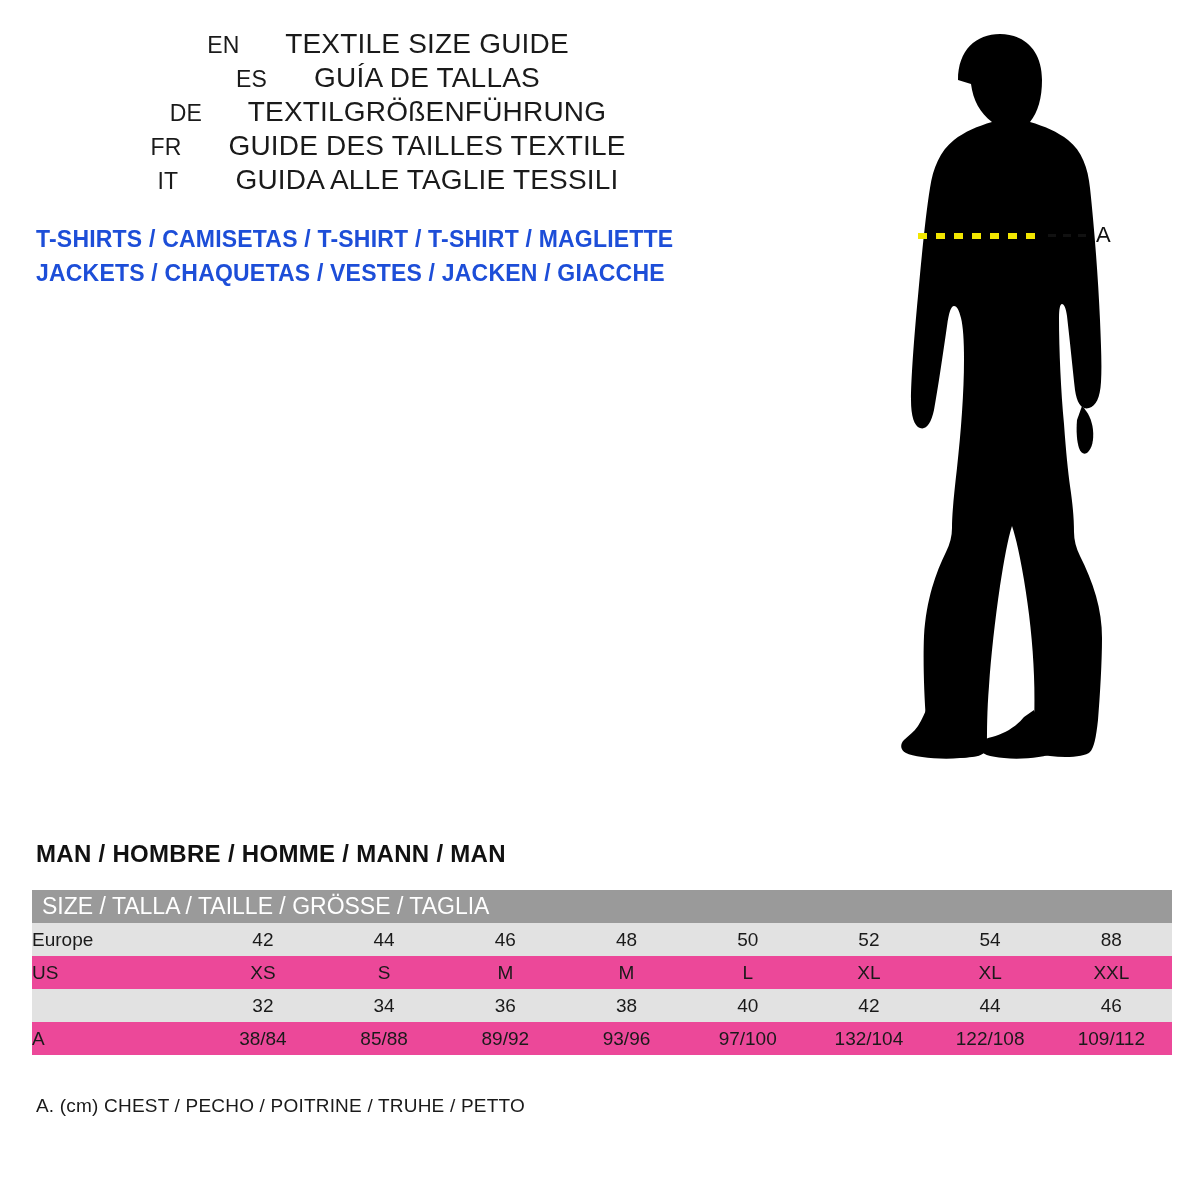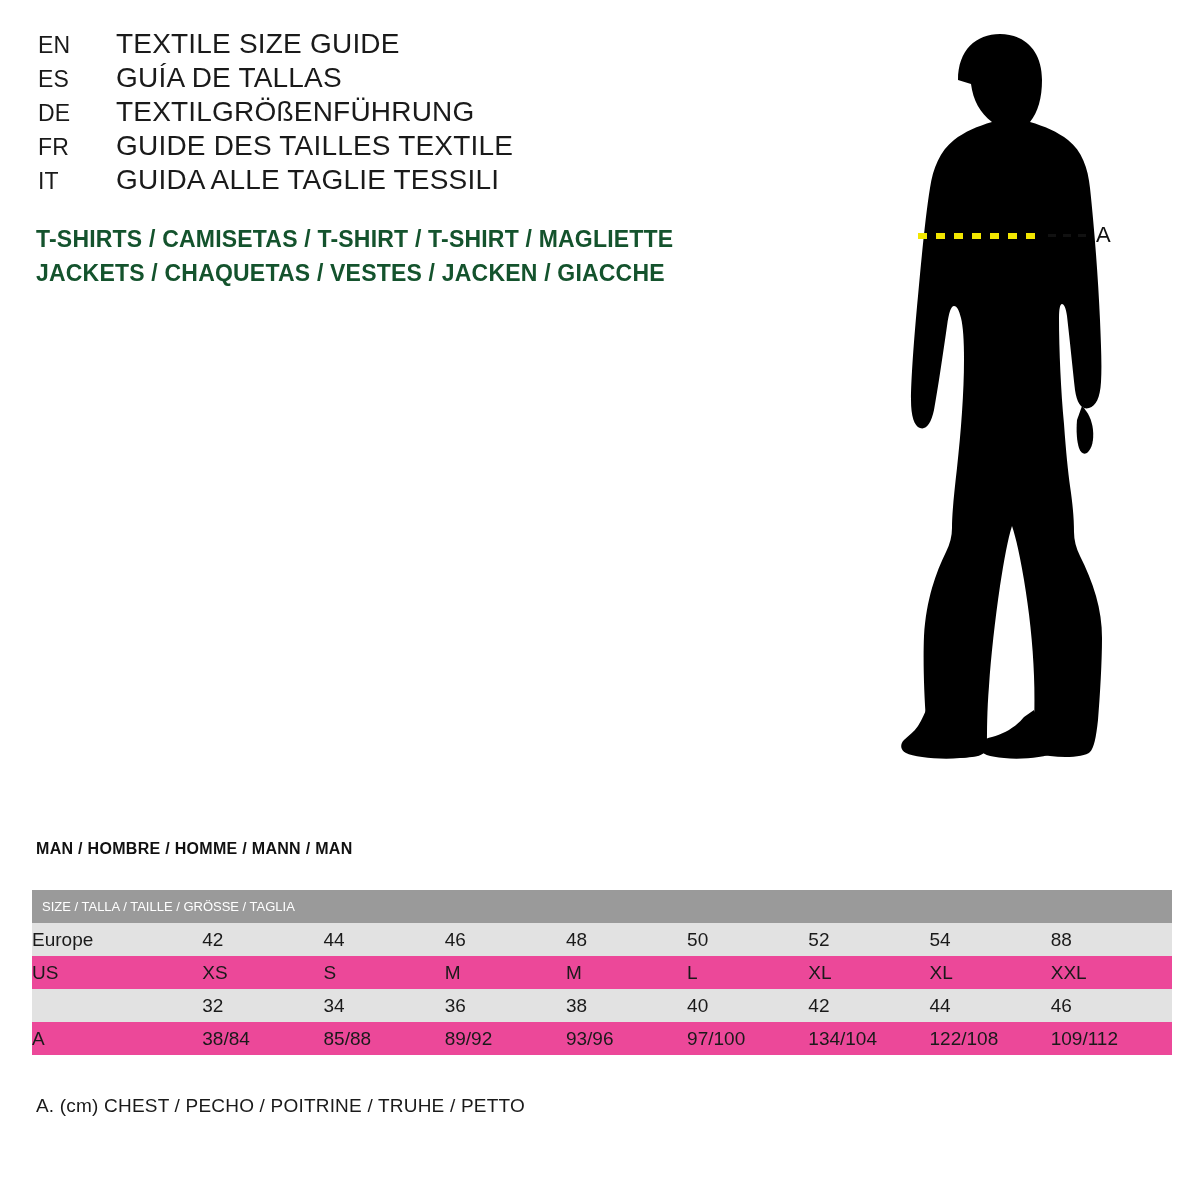--- a/index.html
+++ b/index.html
@@ -26,20 +26,21 @@
   .lang-block {
     position: absolute;
     left: 38px;
     top: 28px;
     width: 700px;
   }
   .lang-row {
     display: flex;
     align-items: baseline;
     height: 34px;
+    justify-content: center;
   }
   .lang-code {
     width: 78px;
     font-size: 23px;
     letter-spacing: 0.2px;
     color: #1a1a1a;
   }
   .lang-text {
     font-size: 28px;
     letter-spacing: 0.2px;
@@ -51,21 +52,21 @@
     position: absolute;
     left: 36px;
     top: 222px;
     width: 760px;
   }
   .category-line {
     font-size: 23px;
     font-weight: bold;
     letter-spacing: 0.2px;
     line-height: 34px;
-    color: #14532d;
+    color: #1d4ed8;
     white-space: nowrap;
   }
 
   
   .figure {
     position: absolute;
     left: 830px;
     top: 20px;
     width: 340px;
     height: 760px;
@@ -88,21 +89,21 @@
     width: 38px;
     height: 3px;
     background: repeating-linear-gradient(to right, #111 0 8px, transparent 8px 15px);
   }
 
   
   .table-title {
     position: absolute;
     left: 36px;
     top: 840px;
-    font-size: 16px;
+    font-size: 24px;
     font-weight: bold;
     letter-spacing: 0.3px;
     color: #111111;
   }
 
   table.size-table {
     position: absolute;
     left: 32px;
     top: 890px;
     width: 1140px;
@@ -111,21 +112,21 @@
   }
   table.size-table td {
     padding: 0;
     height: 33px;
     vertical-align: middle;
     color: #1a1a1a;
   }
   .row-header td {
     background: #9a9a9a;
     color: #ffffff;
-    font-size: 13px;
+    font-size: 23px;
     height: 32px;
   }
   .row-header td.label-cell {
     padding-left: 10px;
     color: #ffffff;
     font-weight: normal;
   }
   .row-shade td {
     background: #e2e2e2;
     margin-top: 39px;
@@ -134,21 +135,21 @@
     background: #ec4899;
   }
   td.label-cell {
     width: 170px;
     padding-left: 10px;
     text-align: left;
     white-space: nowrap;
   }
   td.val-cell {
     width: 121px;
-    text-align: left;
+    text-align: center;
     white-space: nowrap;
   }
 
   .footnote {
     position: absolute;
     left: 36px;
     top: 1095px;
     font-size: 19px;
     color: #1a1a1a;
     letter-spacing: 0.2px;
@@ -324,21 +325,21 @@
         <td class="val-cell">46</td>
       </tr>
 
       <tr class="row-plain">
         <td class="label-cell">A</td>
         <td class="val-cell">38/84</td>
         <td class="val-cell">85/88</td>
         <td class="val-cell">89/92</td>
         <td class="val-cell">93/96</td>
         <td class="val-cell">97/100</td>
-        <td class="val-cell">134/104</td>
+        <td class="val-cell">132/104</td>
         <td class="val-cell">122/108</td>
         <td class="val-cell">109/112</td>
       </tr>
     </tbody>
   </table>
 
   <div class="footnote">A. (cm) CHEST / PECHO / POITRINE / TRUHE / PETTO</div>
 
 </div>
 

